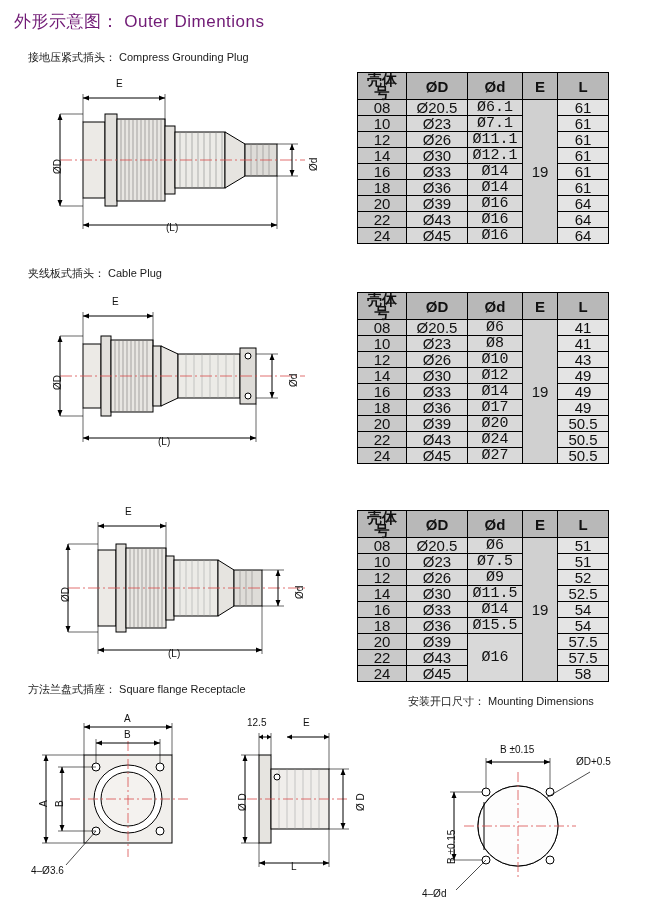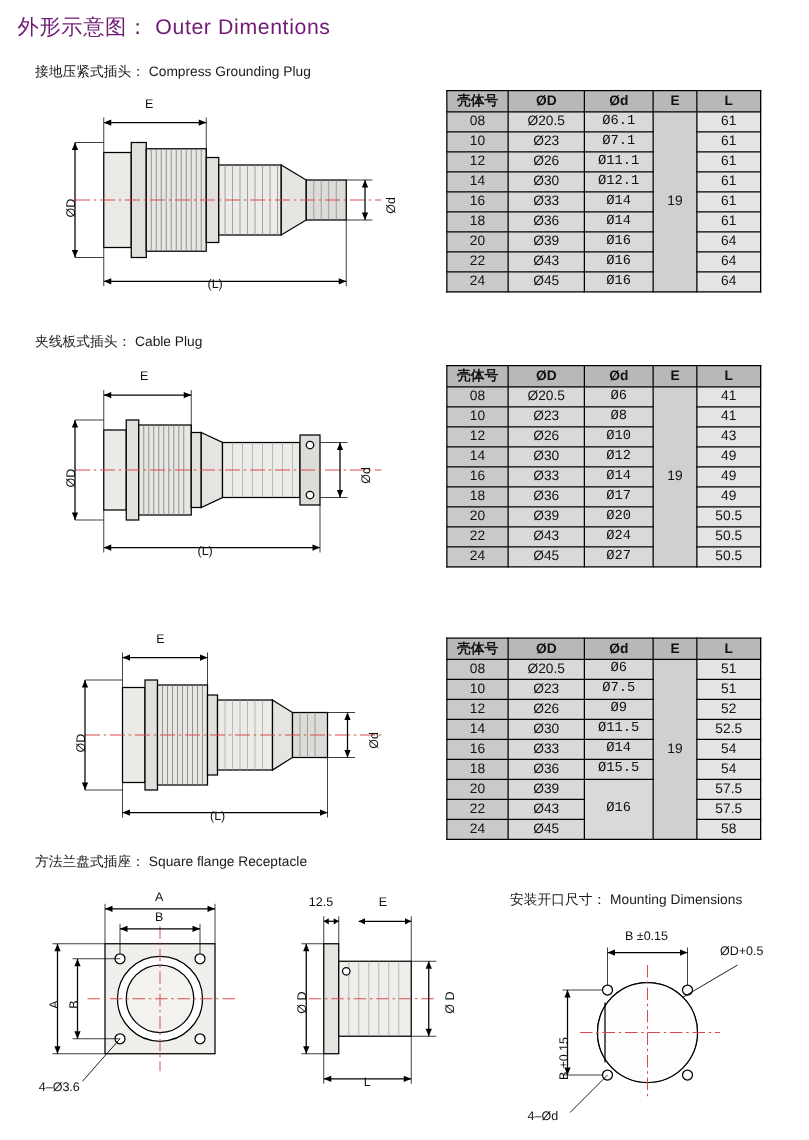--- a/index.html
+++ b/index.html
@@ -18,21 +18,21 @@
     font-size:17px;letter-spacing:0.5px;color:#701a75;
   }
   .sec-label{
     position:absolute;font-size:11px;color:#1a1a1a;white-space:nowrap;
   }
 
   
   table.dim{
     position:absolute;
     border-collapse:collapse;
-    font-size:11px;
+    font-size:15px;
     background:#d9d9d9;
   }
   table.dim th, table.dim td{
     border:1px solid #000;
     text-align:center;
     height:15px;
     padding:0 2px;
     font-weight:normal;
     line-height:13px;
   }
@@ -471,21 +471,21 @@
       </tr>
       <tr>
         <td class="code">24</td>
         <td class="dD">Ø45</td>
         <td class="l">58</td>
       </tr>
     </tbody>
   </table>
 
   <div class="sec-label" style="left:28px;top:682px;">方法兰盘式插座： Square flange Receptacle</div>
-  <div class="sec-label" style="left:408px;top:712px;">安装开口尺寸： Mounting Dimensions</div>
+  <div class="sec-label" style="left:408px;top:694px;">安装开口尺寸： Mounting Dimensions</div>
 
   <div class="draw" style="left:26px;top:705px;">
     <svg width="185" height="195" viewBox="0 0 185 195">
       <g stroke="#000" fill="none" stroke-width="1">
         <rect x="58" y="50" width="88" height="88" fill="#f1efec"></rect>
         <circle cx="102" cy="94" r="34" fill="#fff"></circle>
         <circle cx="102" cy="94" r="27" fill="#f4f2ef"></circle>
         <circle cx="70" cy="62" r="4" fill="#fff"></circle>
         <circle cx="134" cy="62" r="4" fill="#fff"></circle>
         <circle cx="70" cy="126" r="4" fill="#fff"></circle>

